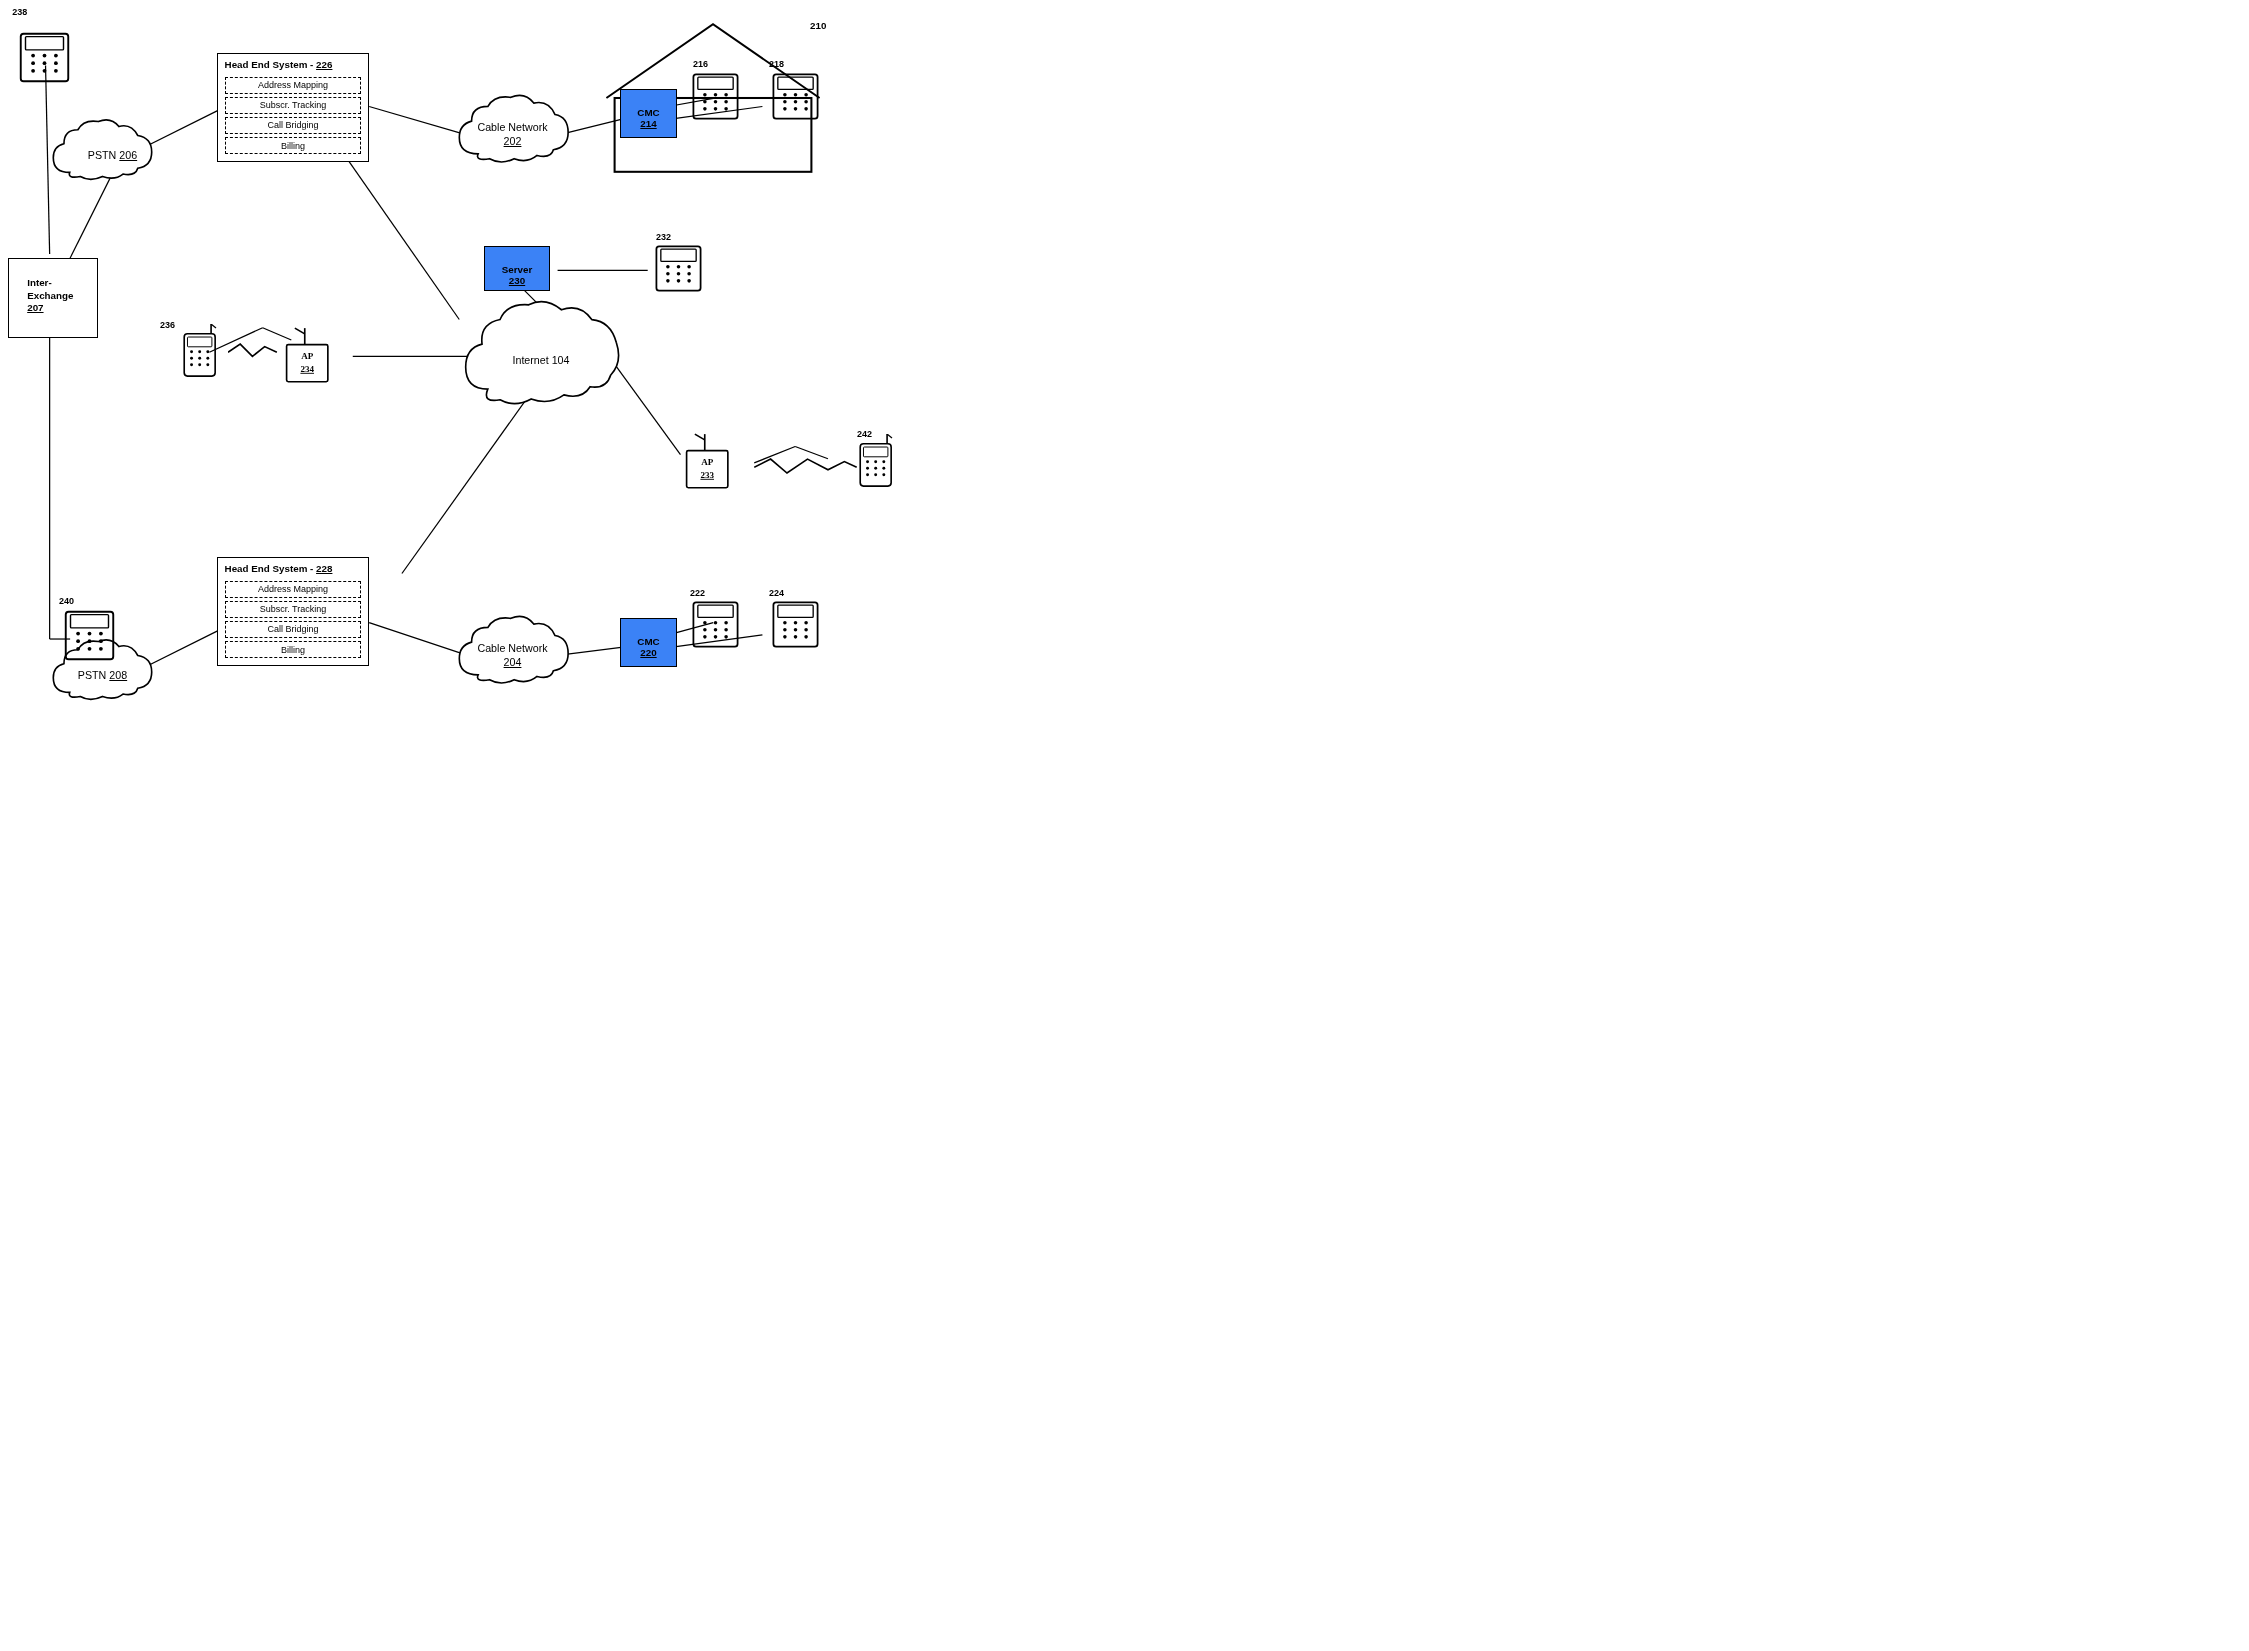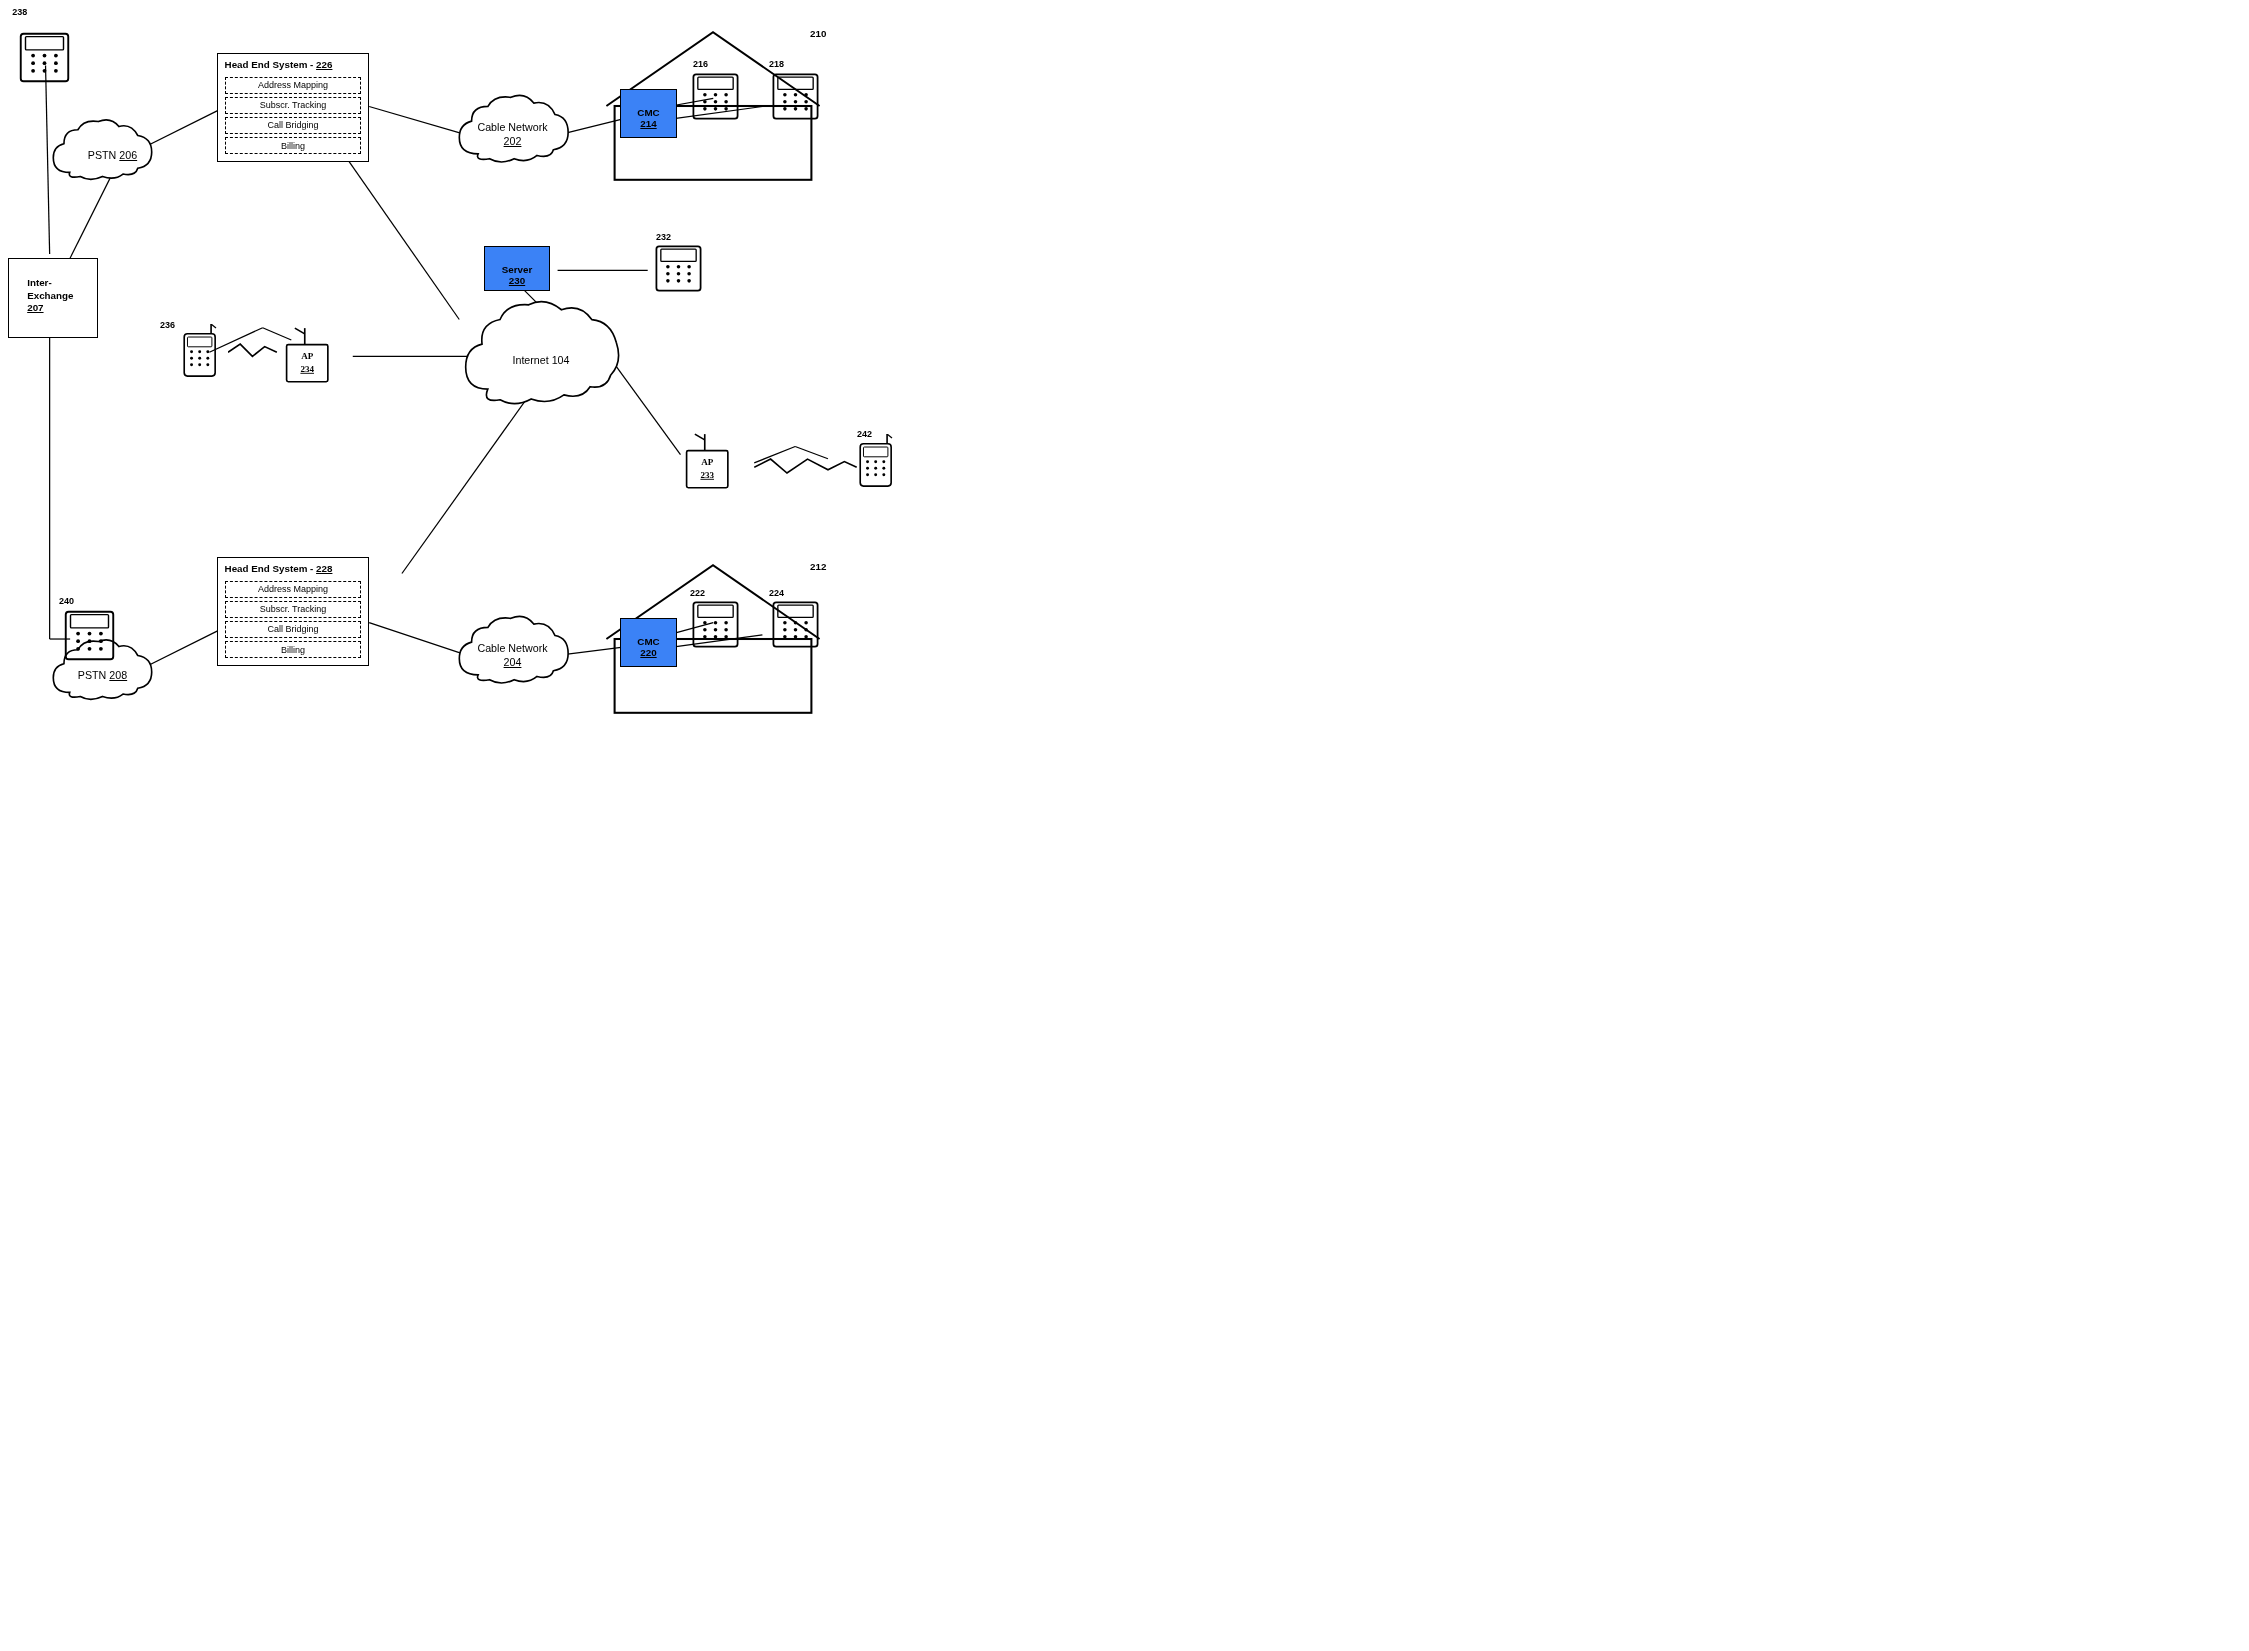--- a/index.html
+++ b/index.html
@@ -63,21 +63,20 @@
       border: 1.2px dashed #000;
       padding: 2.5px 4.9px;
       margin: 1.6px 0;
       font-size: 9px;
       text-align: center;
       background: #fff;
     }
     
     .house {
       position: absolute;
-      margin-top: 8px;
     }
     .house svg {
       width: 100%;
       height: 100%;
     }
     
     .phone-icon {
       position: absolute;
     }
     .phone-icon svg {
@@ -389,27 +388,20 @@
 
   <div class="cloud" style="left:455px; top:611px; width:115px; height:90px;">
     <svg viewBox="0 0 140 110" xmlns="http://www.w3.org/2000/svg">
       <path d="M28,78 Q5,78 5,58 Q5,42 20,38 Q20,20 40,20 Q48,6 68,9 Q85,2 96,16 Q114,12 122,30 Q138,33 138,52 Q138,70 120,73 Q117,84 100,80 Q88,90 72,84 Q56,92 42,84 Q24,87 28,78 Z" fill="#fff" stroke="#000" stroke-width="2"></path>
     </svg>
     <div class="cloud-label" style="z-index:3; position:relative;">
       <span>Cable Network<br><u>204</u></span>
     </div>
   </div>
 
-  <div class="house" style="left:598px; top:549px; width:230px; height:164px;">
-    <svg viewBox="0 0 280 200" xmlns="http://www.w3.org/2000/svg">
-      <polyline points="10,100 140,10 270,100" fill="none" stroke="#000" stroke-width="2.5"></polyline>
-      <rect x="20" y="100" width="240" height="90" fill="none" stroke="#000" stroke-width="2.5"></rect>
-    </svg>
-    <div class="label" style="right:1.6px; top:4.1px; font-size:9.8px;">212</div>
-  </div>
 
   <div class="small-box" style="left:620px; top:618px; width:57px; height:49px;">
     <span>CMC<br><u>220</u></span>
   </div>
 
   <div class="node phone-icon" style="left:689px; top:598px; width:53px; height:53px;">
     <svg viewBox="0 0 60 60" xmlns="http://www.w3.org/2000/svg">
       <rect x="5" y="5" width="50" height="50" rx="3" fill="none" stroke="#000" stroke-width="2"></rect>
       <rect x="10" y="8" width="40" height="14" rx="1" fill="none" stroke="#000" stroke-width="1.5"></rect>
       <circle cx="18" cy="28" r="2" fill="#000"></circle>

